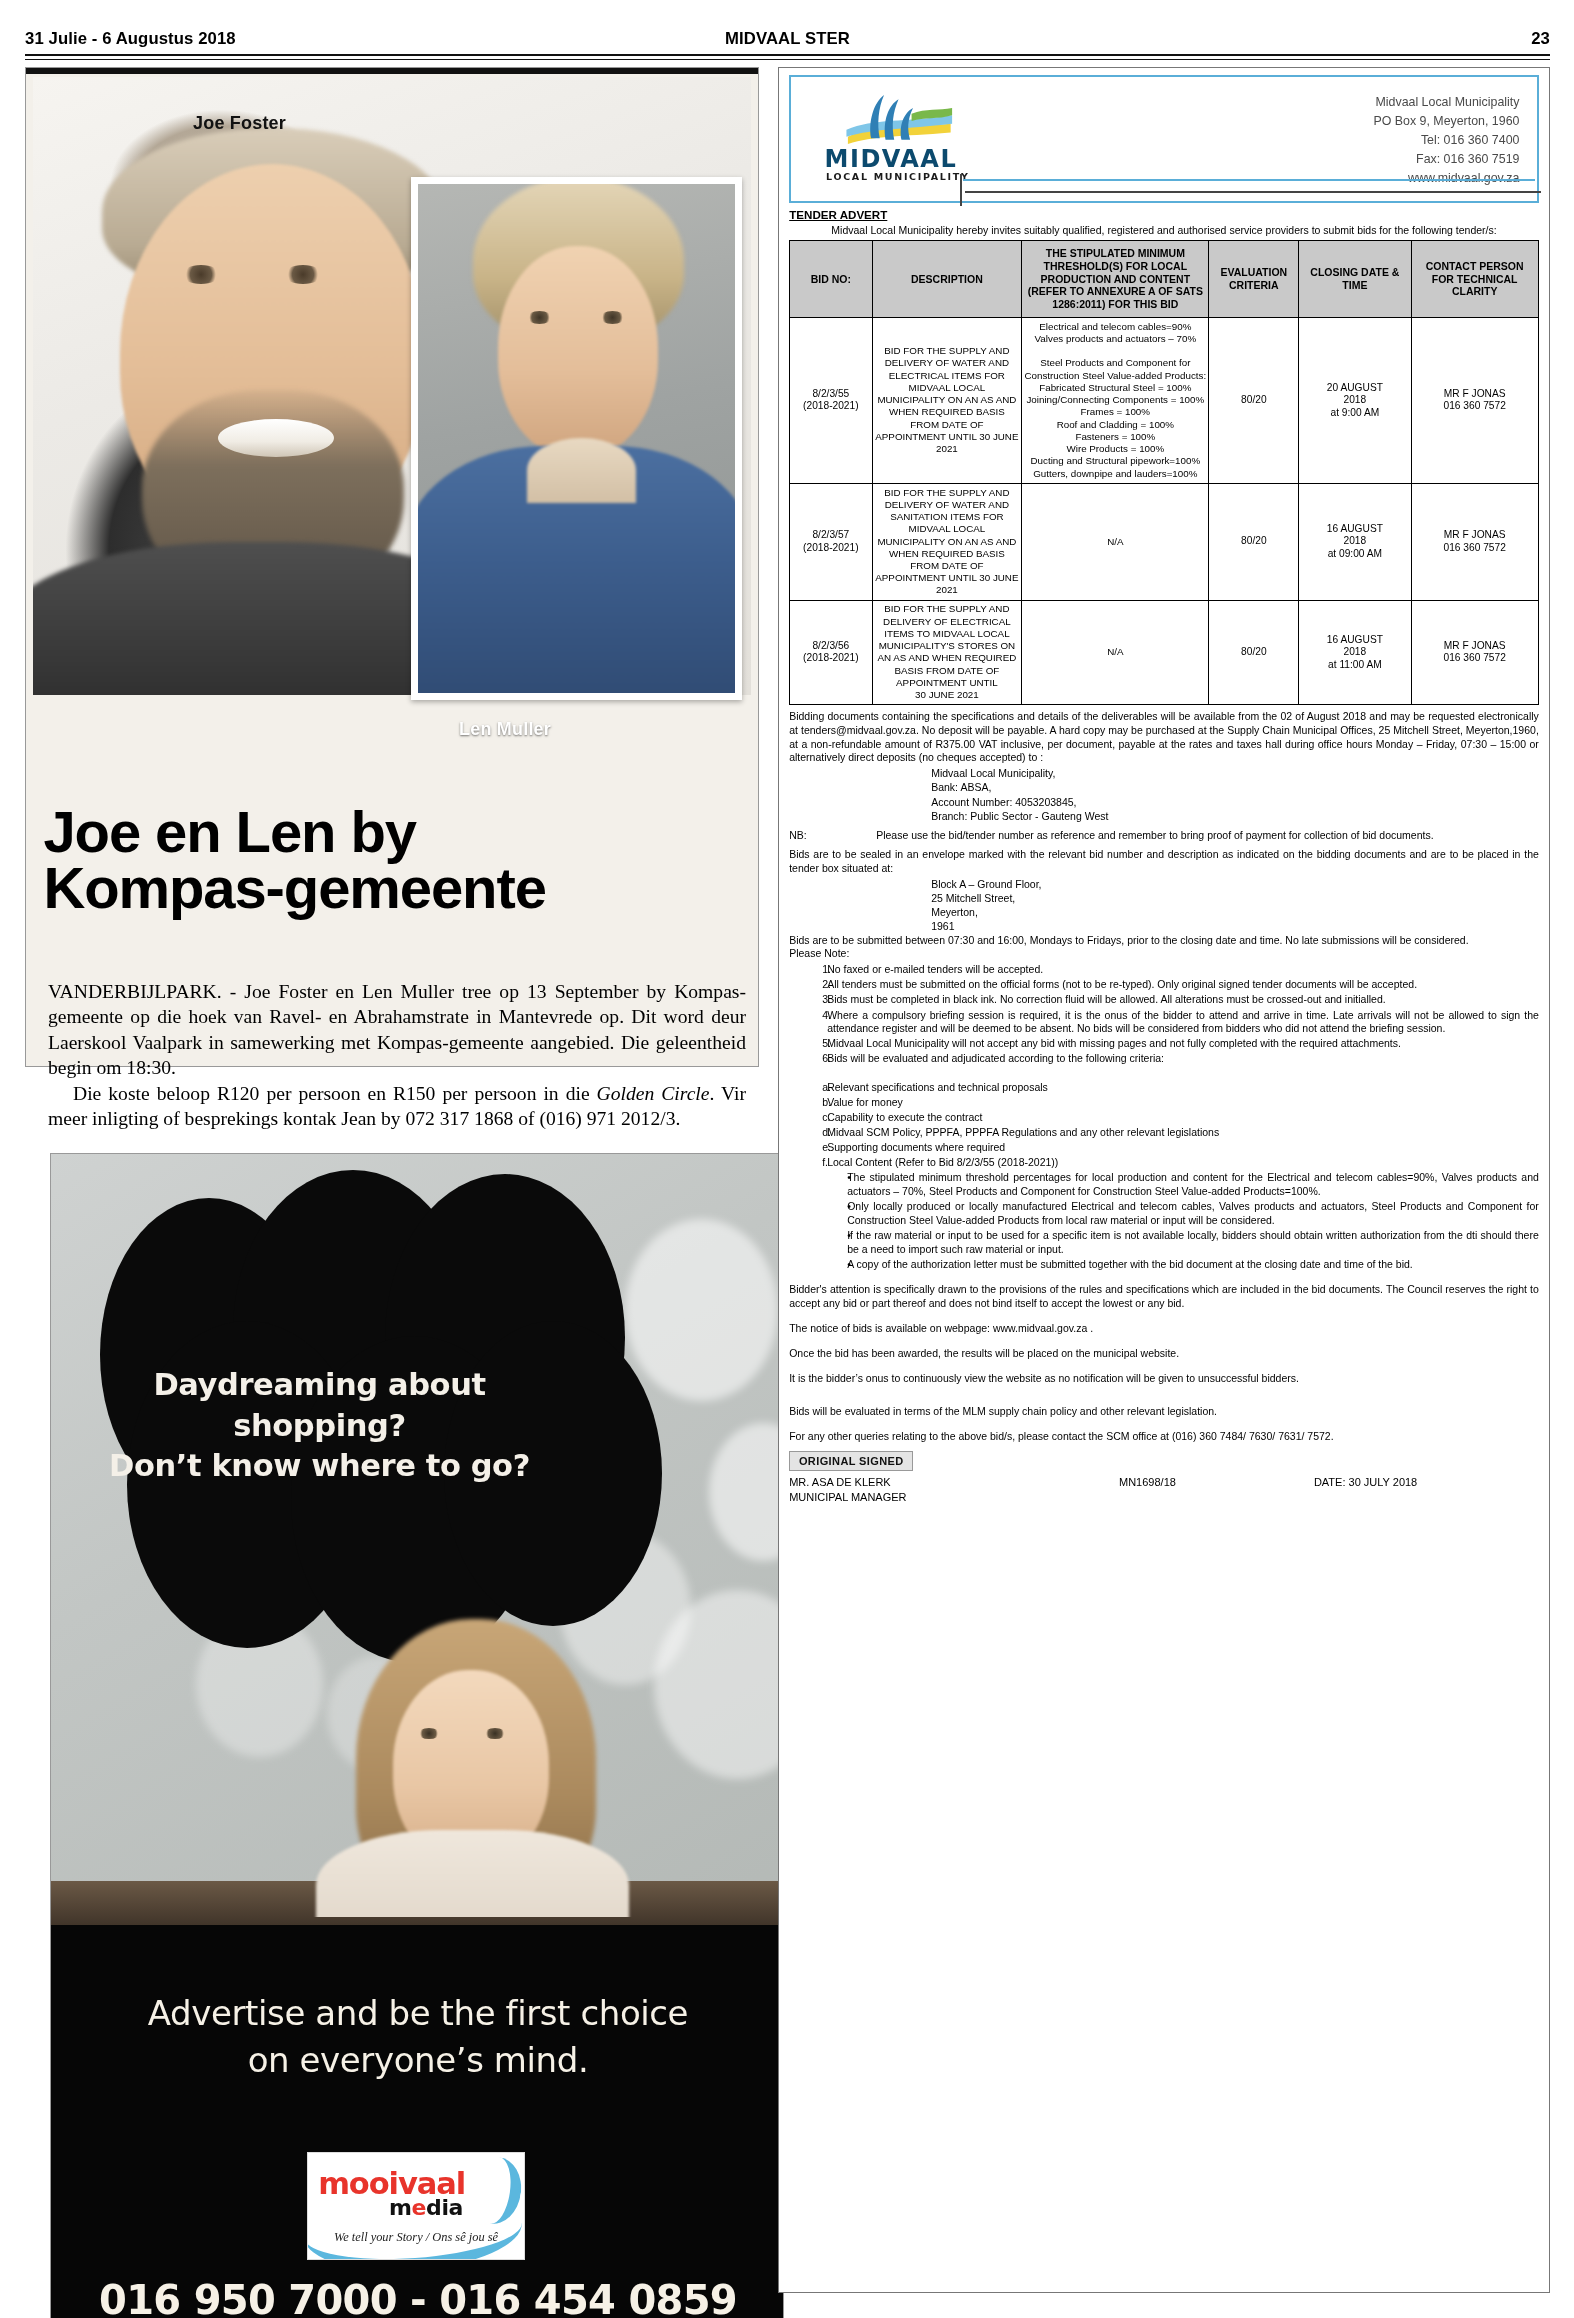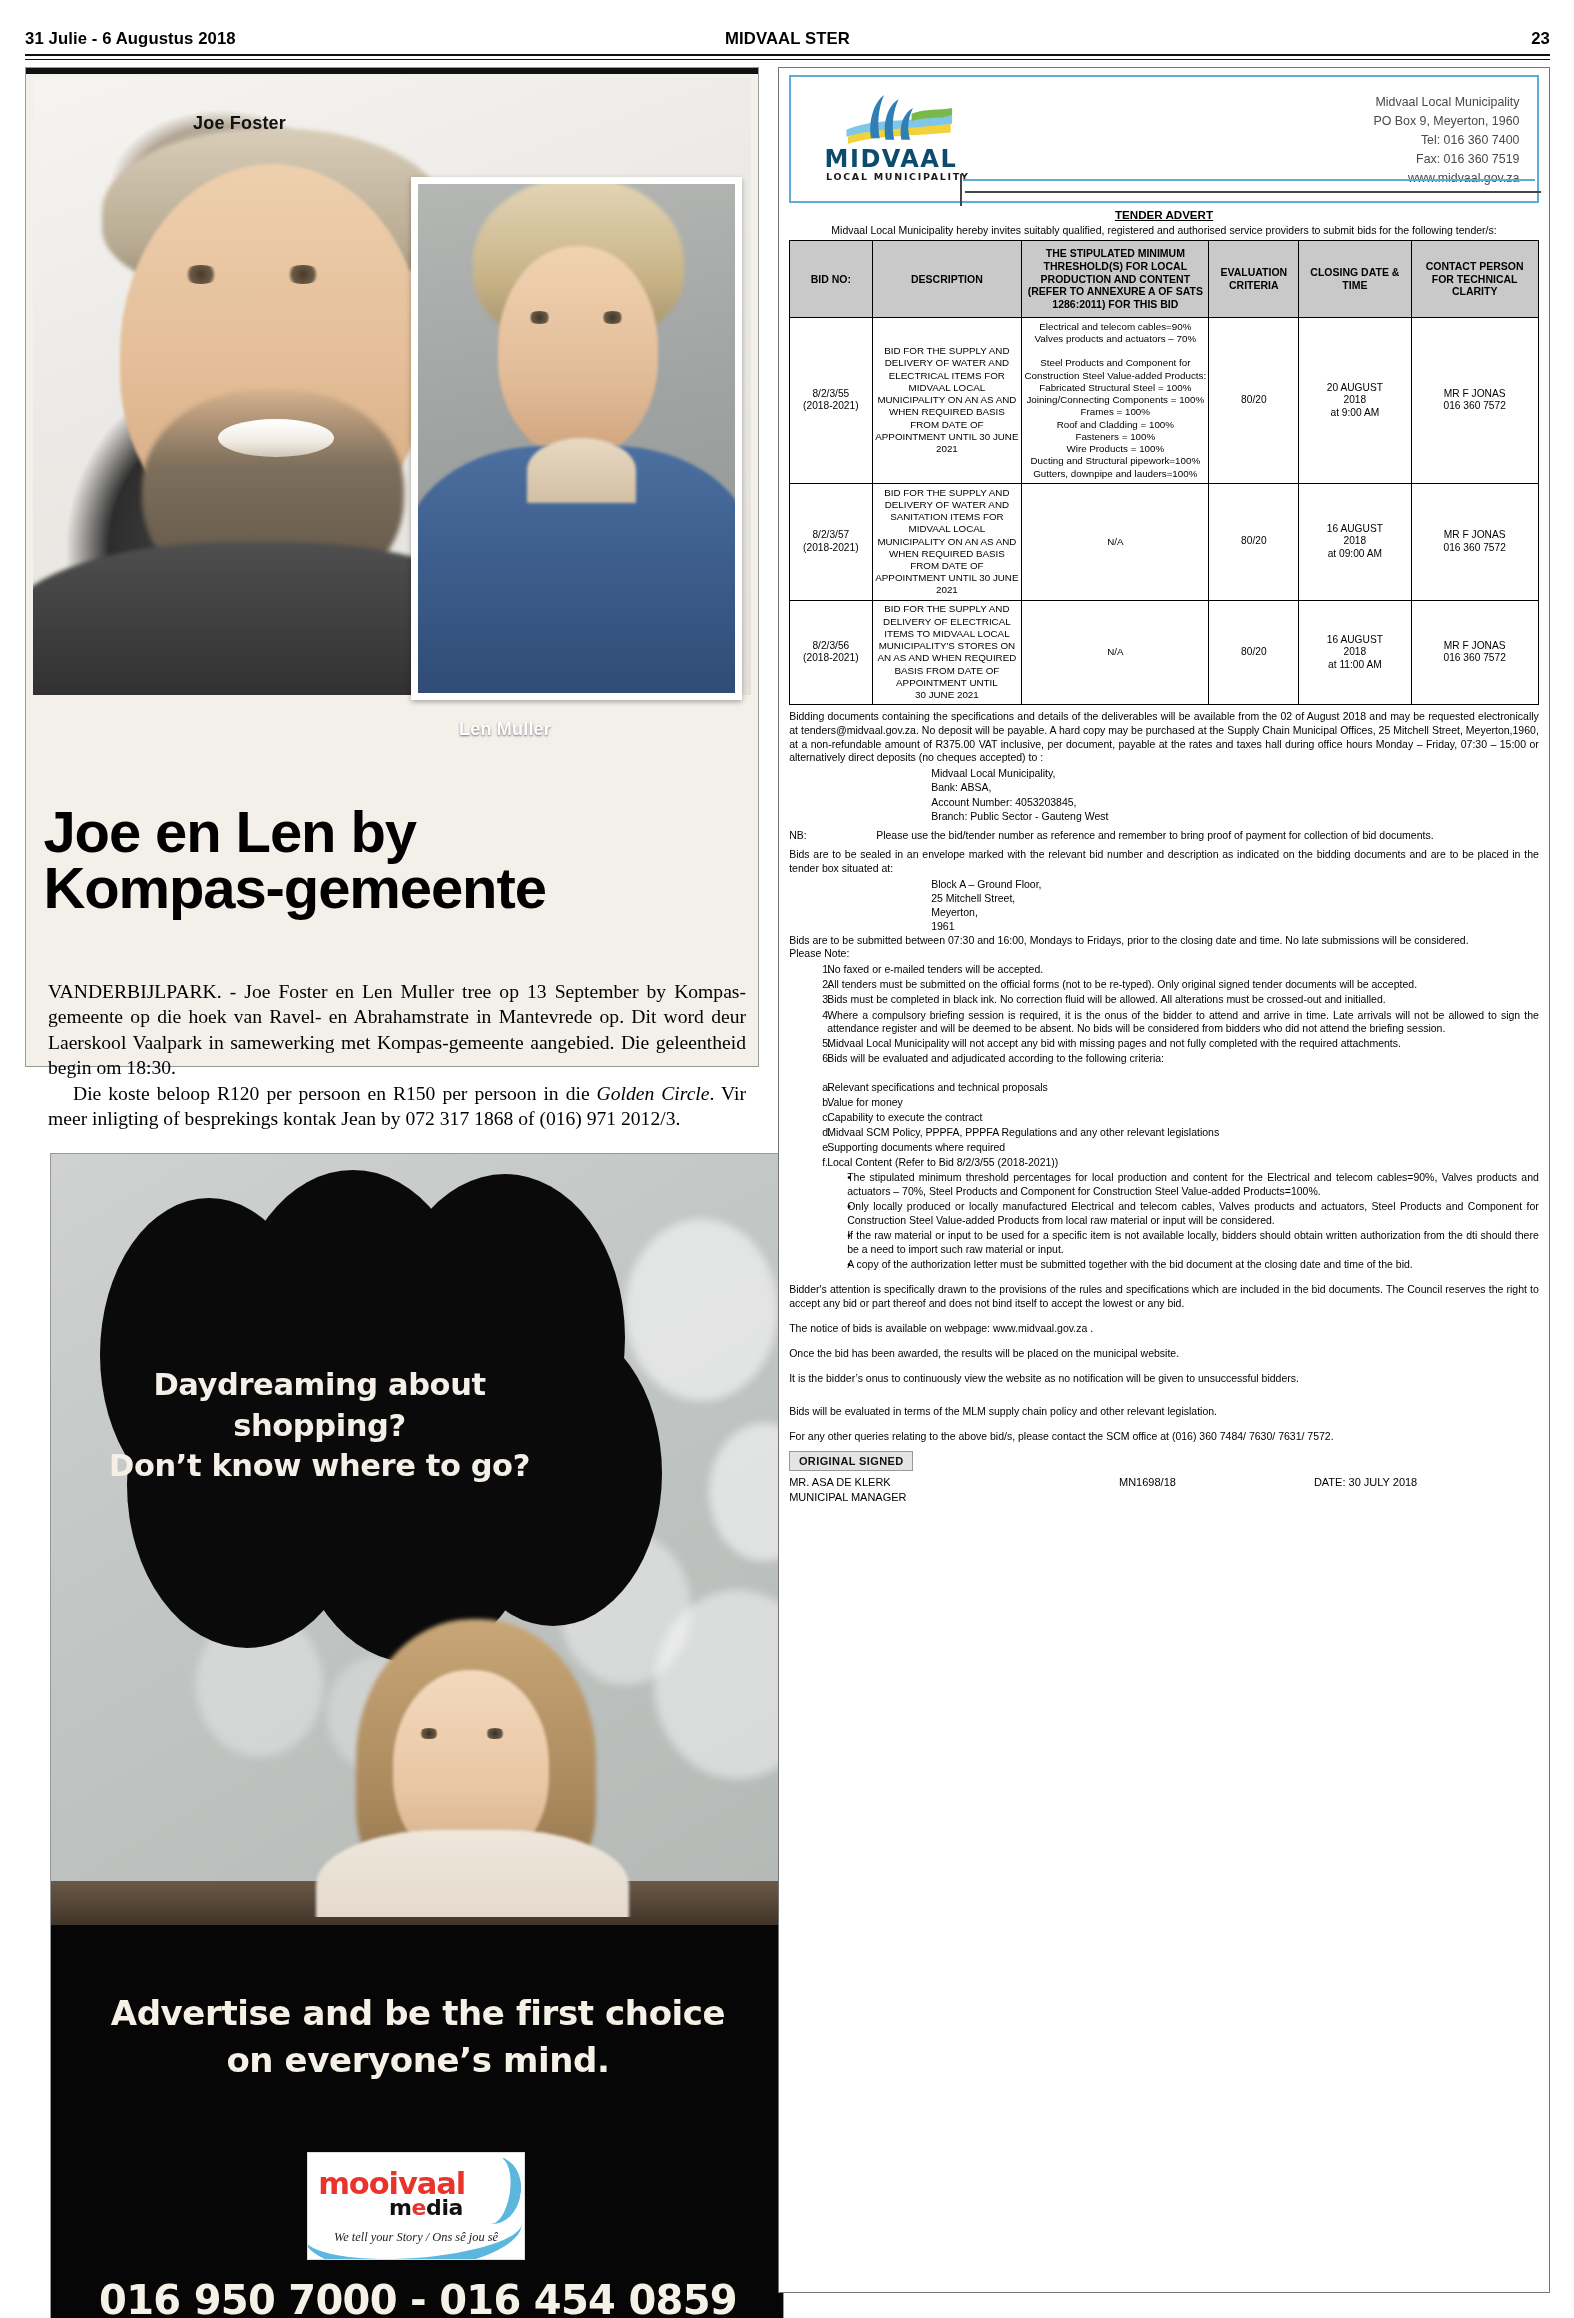--- a/index.html
+++ b/index.html
@@ -86,21 +86,21 @@
   .g-face{position:absolute;left:102px;top:51px;width:156px;height:196px;border-radius:48% 48% 45% 45%;
           background:linear-gradient(180deg,#f3d9bd 0%,#e8c6a4 60%,#d6ae88 100%);filter:blur(1.5px);}
   .g-eye{position:absolute;width:22px;height:11px;border-radius:50%;
          background:radial-gradient(circle,#3a3124 0%,#6b5a44 55%,rgba(107,90,68,0) 72%);filter:blur(0.7px);}
   .g-top{position:absolute;left:25.4px;top:211px;width:313px;height:138px;border-radius:40% 40% 0 0;
          background:linear-gradient(180deg,#efe7dc 0%,#ddd2c4 100%);filter:blur(1.5px);}
   .ad-table{position:absolute;left:0;top:727px;width:100%;height:51px;
             background:linear-gradient(180deg,#6b5946 0%,#3a2f25 100%);}
   .ad-bottom{position:absolute;left:0;top:771px;width:100%;height:436px;background:#060606;}
   .ad-slogan{position:absolute;left:29px;top:836px;width:676px;text-align:center;color:#f6f1e6;
-             font-size:34px;line-height:1.38;font-weight:bold;font-family:"DejaVu Sans",sans-serif;
+             font-size:34px;line-height:1.38;font-weight:normal;font-family:"DejaVu Sans",sans-serif;
              letter-spacing:-0.4px;}
   .mv-logo{position:absolute;left:256px;top:998px;width:218px;height:108px;background:#fff;
            border:0.7px solid #ddd;box-sizing:border-box;overflow:hidden;}
   .mv-swoosh{position:absolute;left:-4.4px;top:38px;width:218px;height:67px;
              border-bottom:12.4px solid #5bb7de;border-radius:0 0 50% 50%;transform:rotate(-4deg);}
   .mv-swoosh2{position:absolute;right:2.9px;top:4.4px;width:41px;height:67px;
               border-right:11.6px solid #5bb7de;border-radius:0 50% 50% 0;transform:rotate(8deg);}
   .mv-word{position:absolute;left:10.2px;top:13px;font-size:30.5px;font-weight:bold;color:#e8342b;
            font-family:"DejaVu Sans",sans-serif;letter-spacing:-1.1px;z-index:3;}
   .mv-media{position:absolute;left:81px;top:42px;font-size:22px;font-weight:bold;color:#111;
@@ -123,21 +123,21 @@
   .lh-name{position:absolute;left:4.4px;top:55px;font-size:24px;font-weight:bold;color:#0c4a6e;
            letter-spacing:1.5px;font-family:"DejaVu Sans",sans-serif;}
   .lh-sub{position:absolute;left:5.8px;top:81px;font-size:9.5px;font-weight:bold;color:#1b1b1b;
           letter-spacing:1.7px;font-family:"DejaVu Sans",sans-serif;}
   .lh-addr{position:absolute;right:17.4px;top:16px;text-align:right;font-size:12.4px;line-height:1.52;color:#4a4a4a;
            font-family:"Liberation Sans",sans-serif;}
   .lh-line1{position:absolute;left:172px;bottom:20.4px;right:1.5px;border-bottom:2.9px solid #5aaed8;}
   .lh-line2{position:absolute;left:174px;bottom:8.7px;right:-4.4px;border-bottom:2.2px solid #444;}
   .lh-tick{position:absolute;left:169px;bottom:-4.4px;width:2.2px;height:32px;background:#444;}
 
-  .ta-title{text-align:center;font-size:11.6px;font-weight:bold;text-decoration:underline;margin:4.4px 0 2.9px;}
+  .ta-title{font-size:11.6px;font-weight:bold;text-decoration:underline;margin:4.4px 0 2.9px;}
   .ta-intro{text-align:center;font-size:10.5px;line-height:1.25;margin-bottom:3.6px;}
 
   table.bids{width:100%;border-collapse:collapse;table-layout:fixed;border:1.8px solid #000;}
   table.bids th,table.bids td{border:1.1px solid #000;text-align:center;vertical-align:middle;
         font-size:10.2px;line-height:1.22;padding:2.9px 2.2px;word-wrap:break-word;}
   table.bids th{background:#c9c9c9;font-weight:bold;padding:5.8px 2.2px;font-size:10.5px;}
   table.bids td.desc,table.bids td.thr{font-size:9.8px;line-height:1.25;}
   .c1{width:11%;}.c2{width:20%;}.c3{width:25%;}.c4{width:12%;}.c5{width:15%;}.c6{width:17%;}
 
   .para{font-size:10.5px;line-height:1.30;text-align:justify;margin:5.1px 0 0;}

